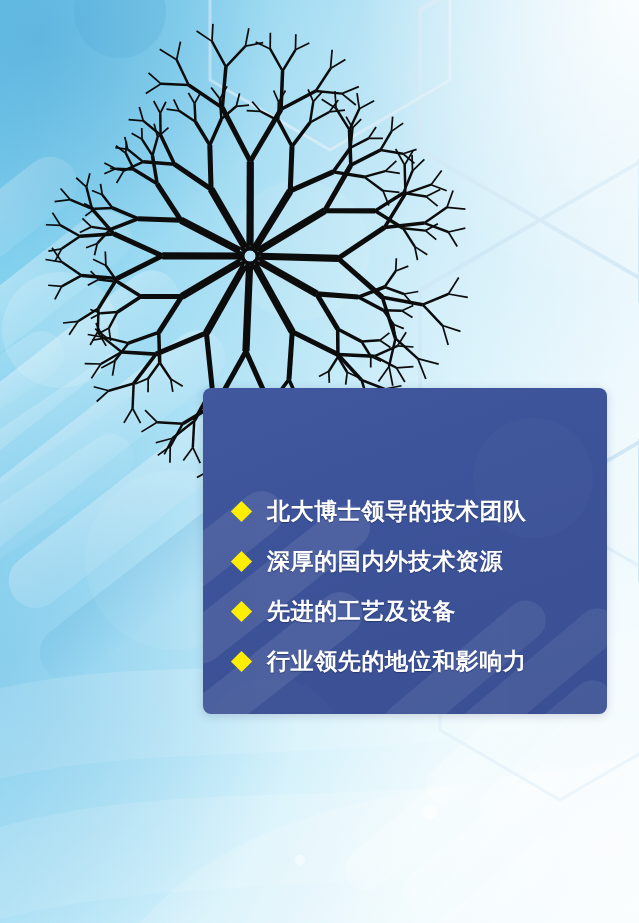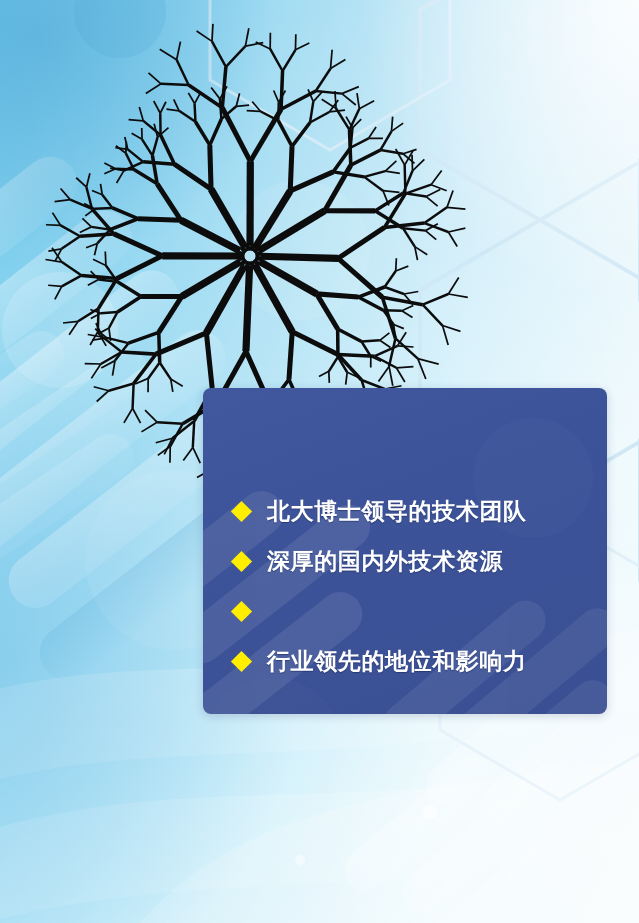--- a/index.html
+++ b/index.html
@@ -582,20 +582,21 @@
       <li class="bullet-item">
         <span class="bullet-diamond"></span>
         <span class="bullet-text">北大博士领导的技术团队</span>
       </li>
       <li class="bullet-item">
         <span class="bullet-diamond"></span>
         <span class="bullet-text">深厚的国内外技术资源</span>
       </li>
       <li class="bullet-item">
         <span class="bullet-diamond"></span>
+        <span class="bullet-text">先进的工艺及设备</span>
       </li>
       <li class="bullet-item">
         <span class="bullet-diamond"></span>
         <span class="bullet-text">行业领先的地位和影响力</span>
       </li>
     </ul>
   </div>
 
 </div>
 

